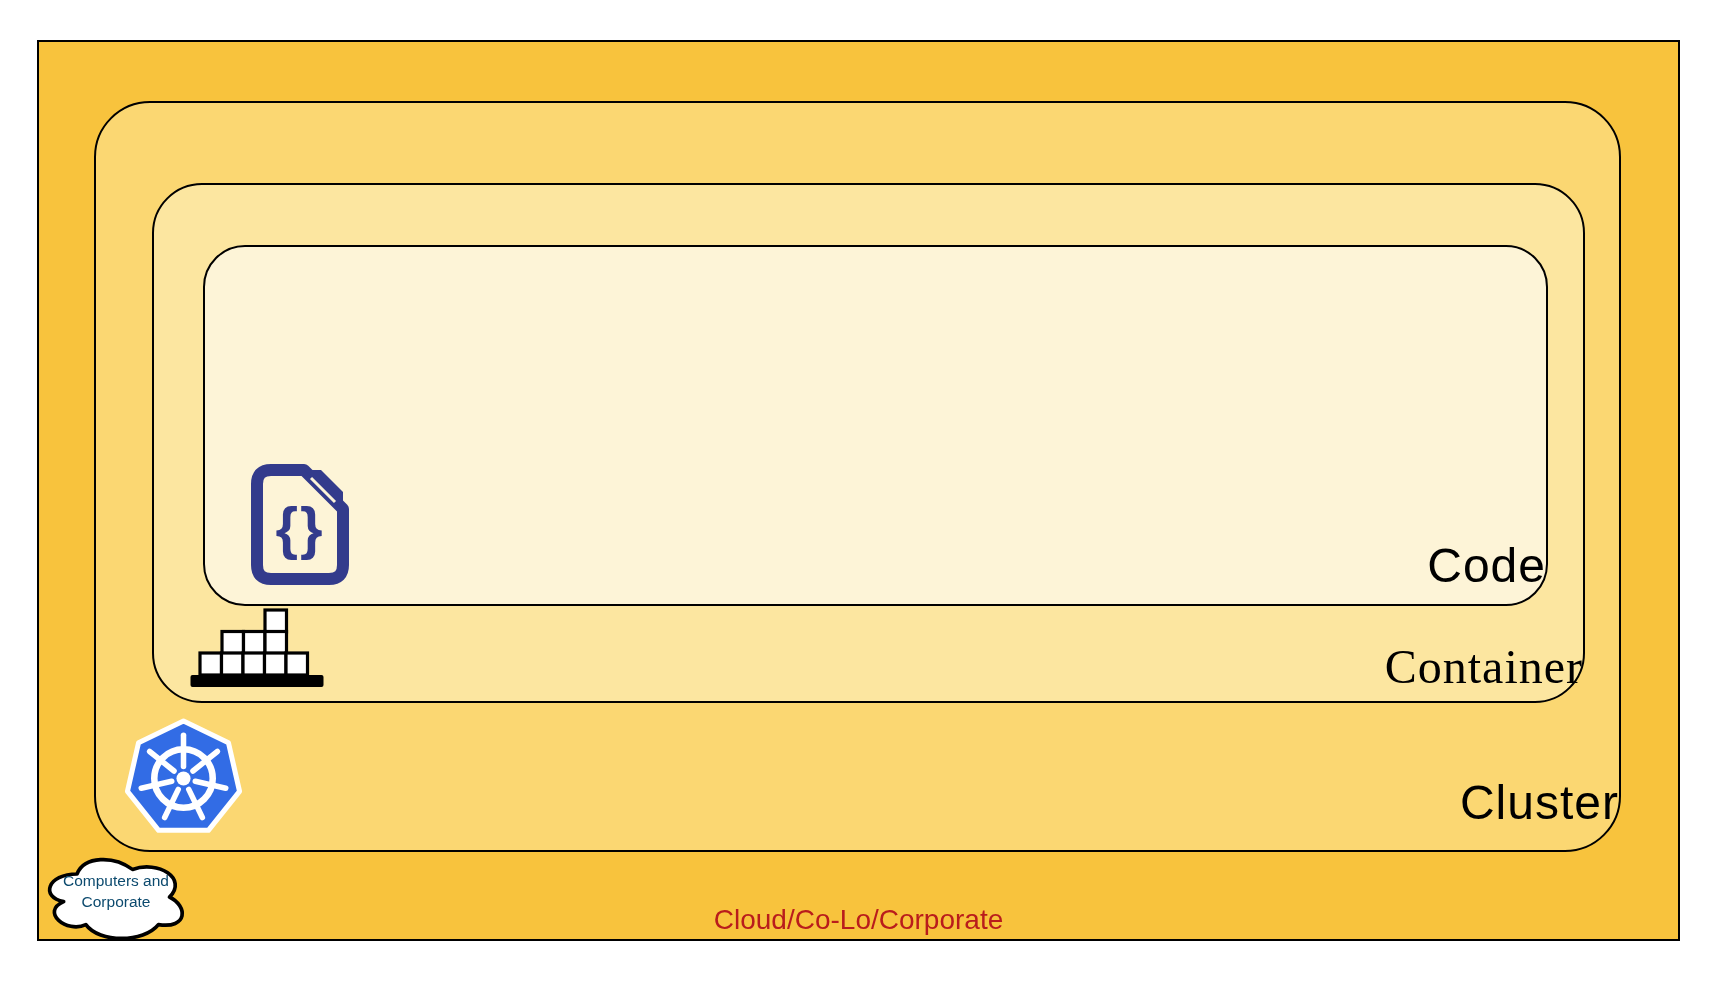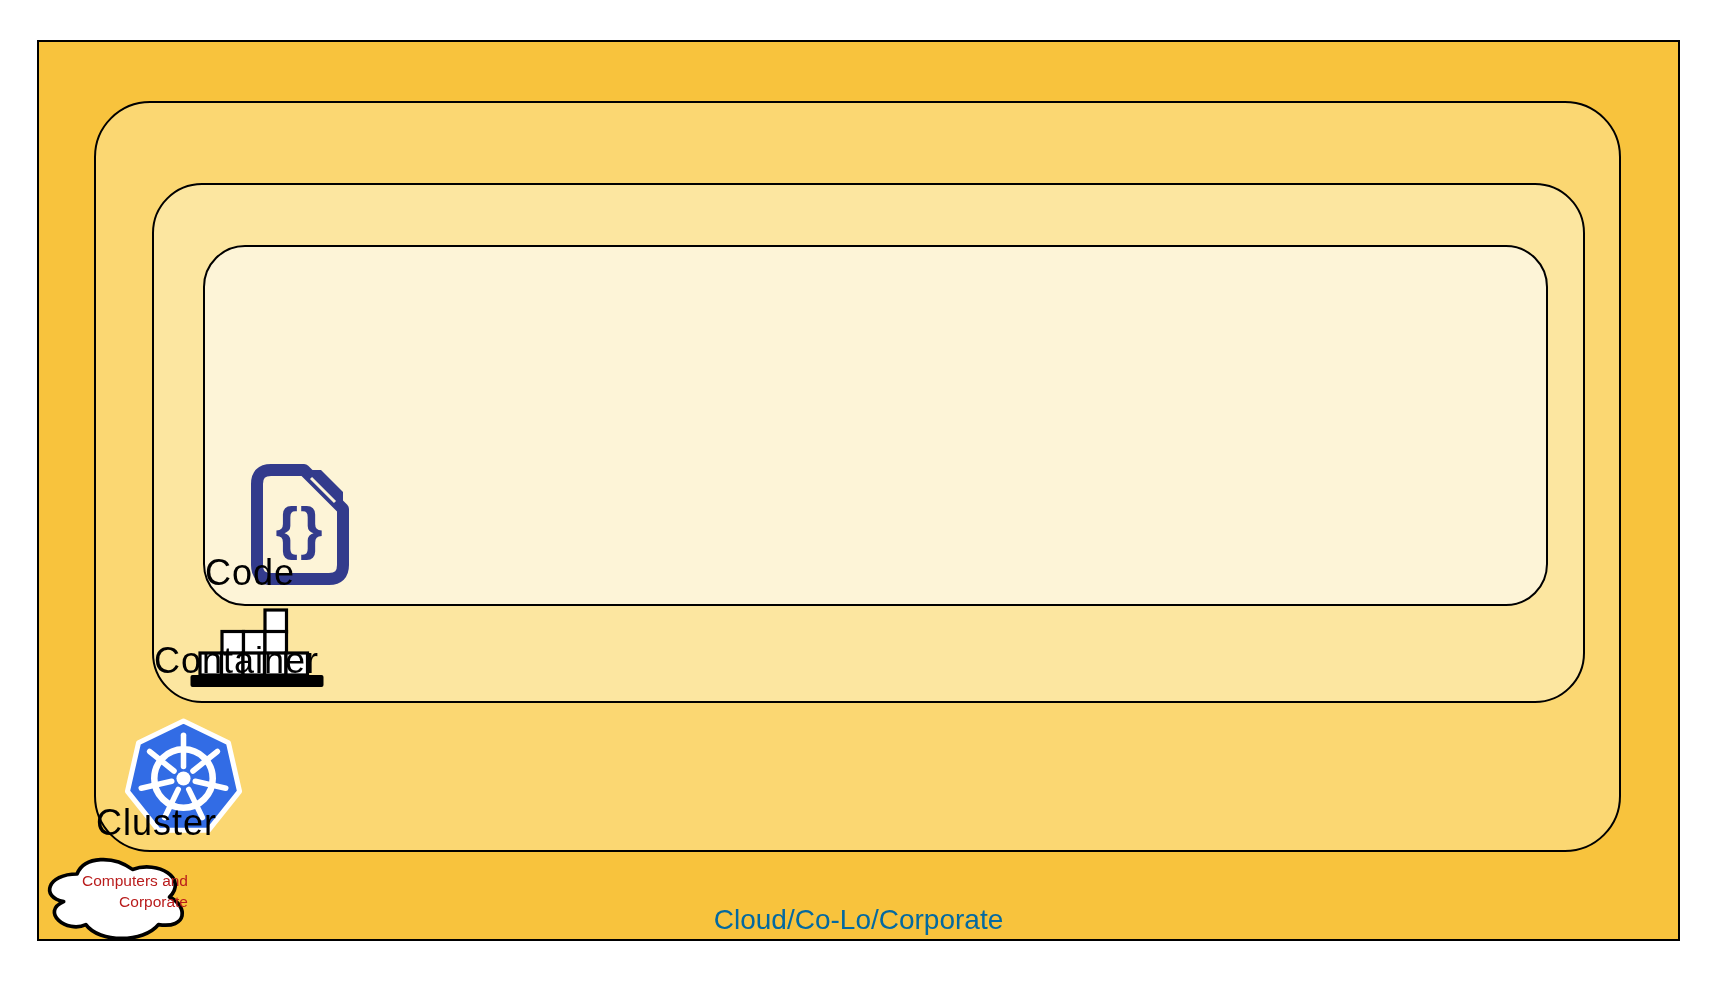--- a/index.html
+++ b/index.html
@@ -41,39 +41,39 @@
   .layer-code {
     left: 49px; top: 60px;
     width: 1345px; height: 361px;
     background: var(--code-fill, #fdf4d7);
     border-radius: 42px;
   }
 
   .layer-label {
     position: absolute;
     left: 0; right: 0;
-    text-align: left;
-    font-size: 36px;
+    text-align: right;
+    font-size: 48px;
     letter-spacing: 1px;
     line-height: 1.15;
     color: #000000;
     white-space: nowrap;
   }
   .code-label      { bottom: 11px; }
-  .container-label { bottom: 20px; }
-  .cluster-label   { bottom: 7px;  }
+  .container-label { bottom: 7px; font-family: Liberation Serif, serif; }
+  .cluster-label   { bottom: 20px;  }
 
   .datacenter-label {
     position: absolute;
     left: 0; right: 0;
     bottom: 1px;
     text-align: center;
     font-size: 28px;
     line-height: 37px;
-    color: #0369a1;
+    color: #b91c1c;
   }
 
   .code-file-icon {
     position: absolute;
     left: 40px; bottom: 19px;
     width: 110px; height: 121px;
   }
   .container-blocks-icon {
     position: absolute;
     left: 36px; bottom: 11px;
@@ -88,24 +88,24 @@
   .cloud-callout {
     position: absolute;
     left: 1px; bottom: -4px;
     width: 148px; height: 92px;
     z-index: 5;
   }
   .cloud-callout svg { position: absolute; left: 0; top: 0; width: 100%; height: 100%; }
   .cloud-text {
     position: absolute;
     left: 4px; right: 0; top: 19px;
-    text-align: right;
+    text-align: center;
     font-size: 15.5px;
     line-height: 21px;
-    color: #b91c1c;
+    color: #0c4a6e;
   }
 </style>
 </head>
 <body>
 
 <div class="page">
 
   <div class="layer layer-datacenter">
 
     <div class="layer layer-cluster">

